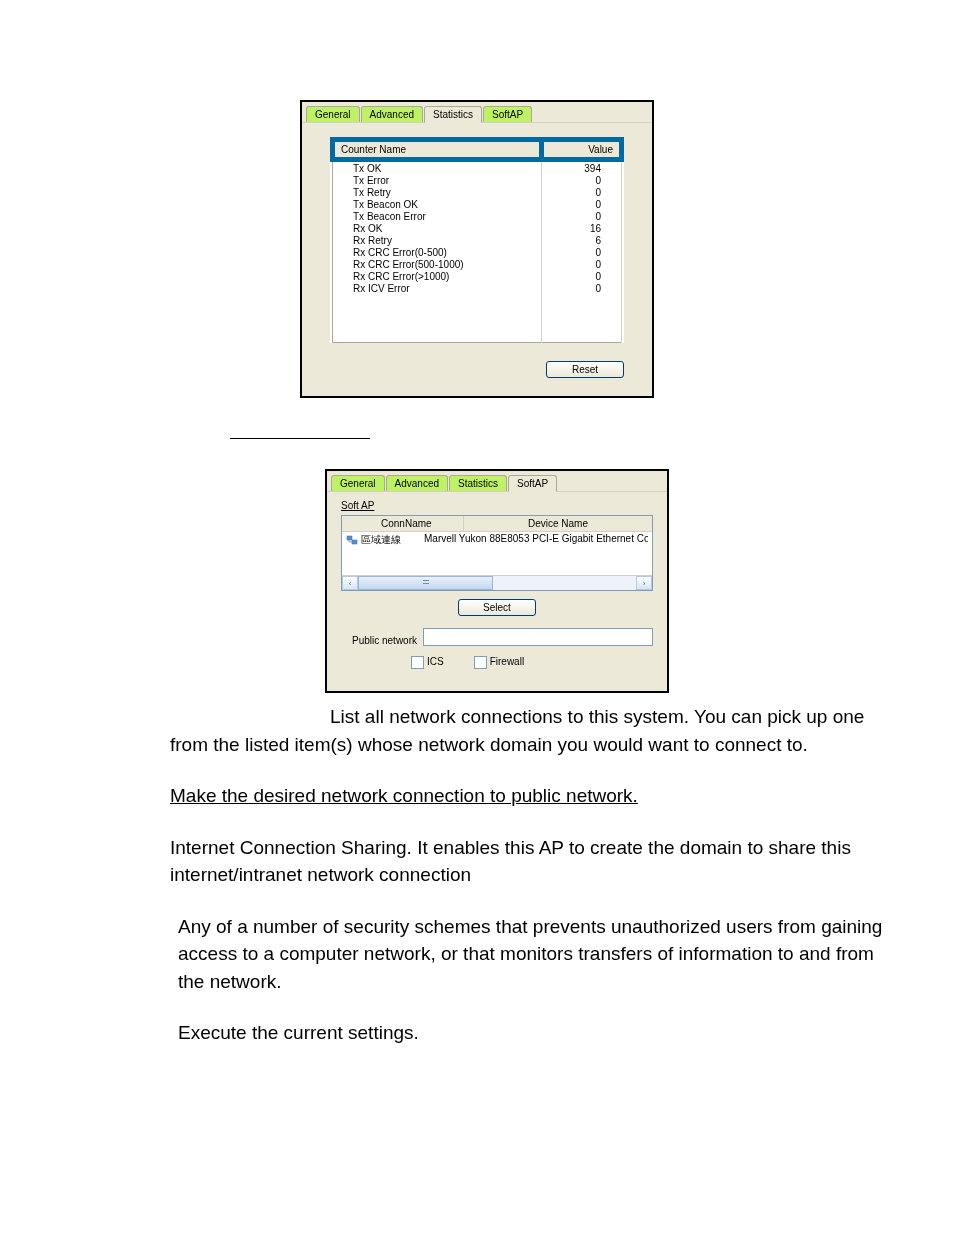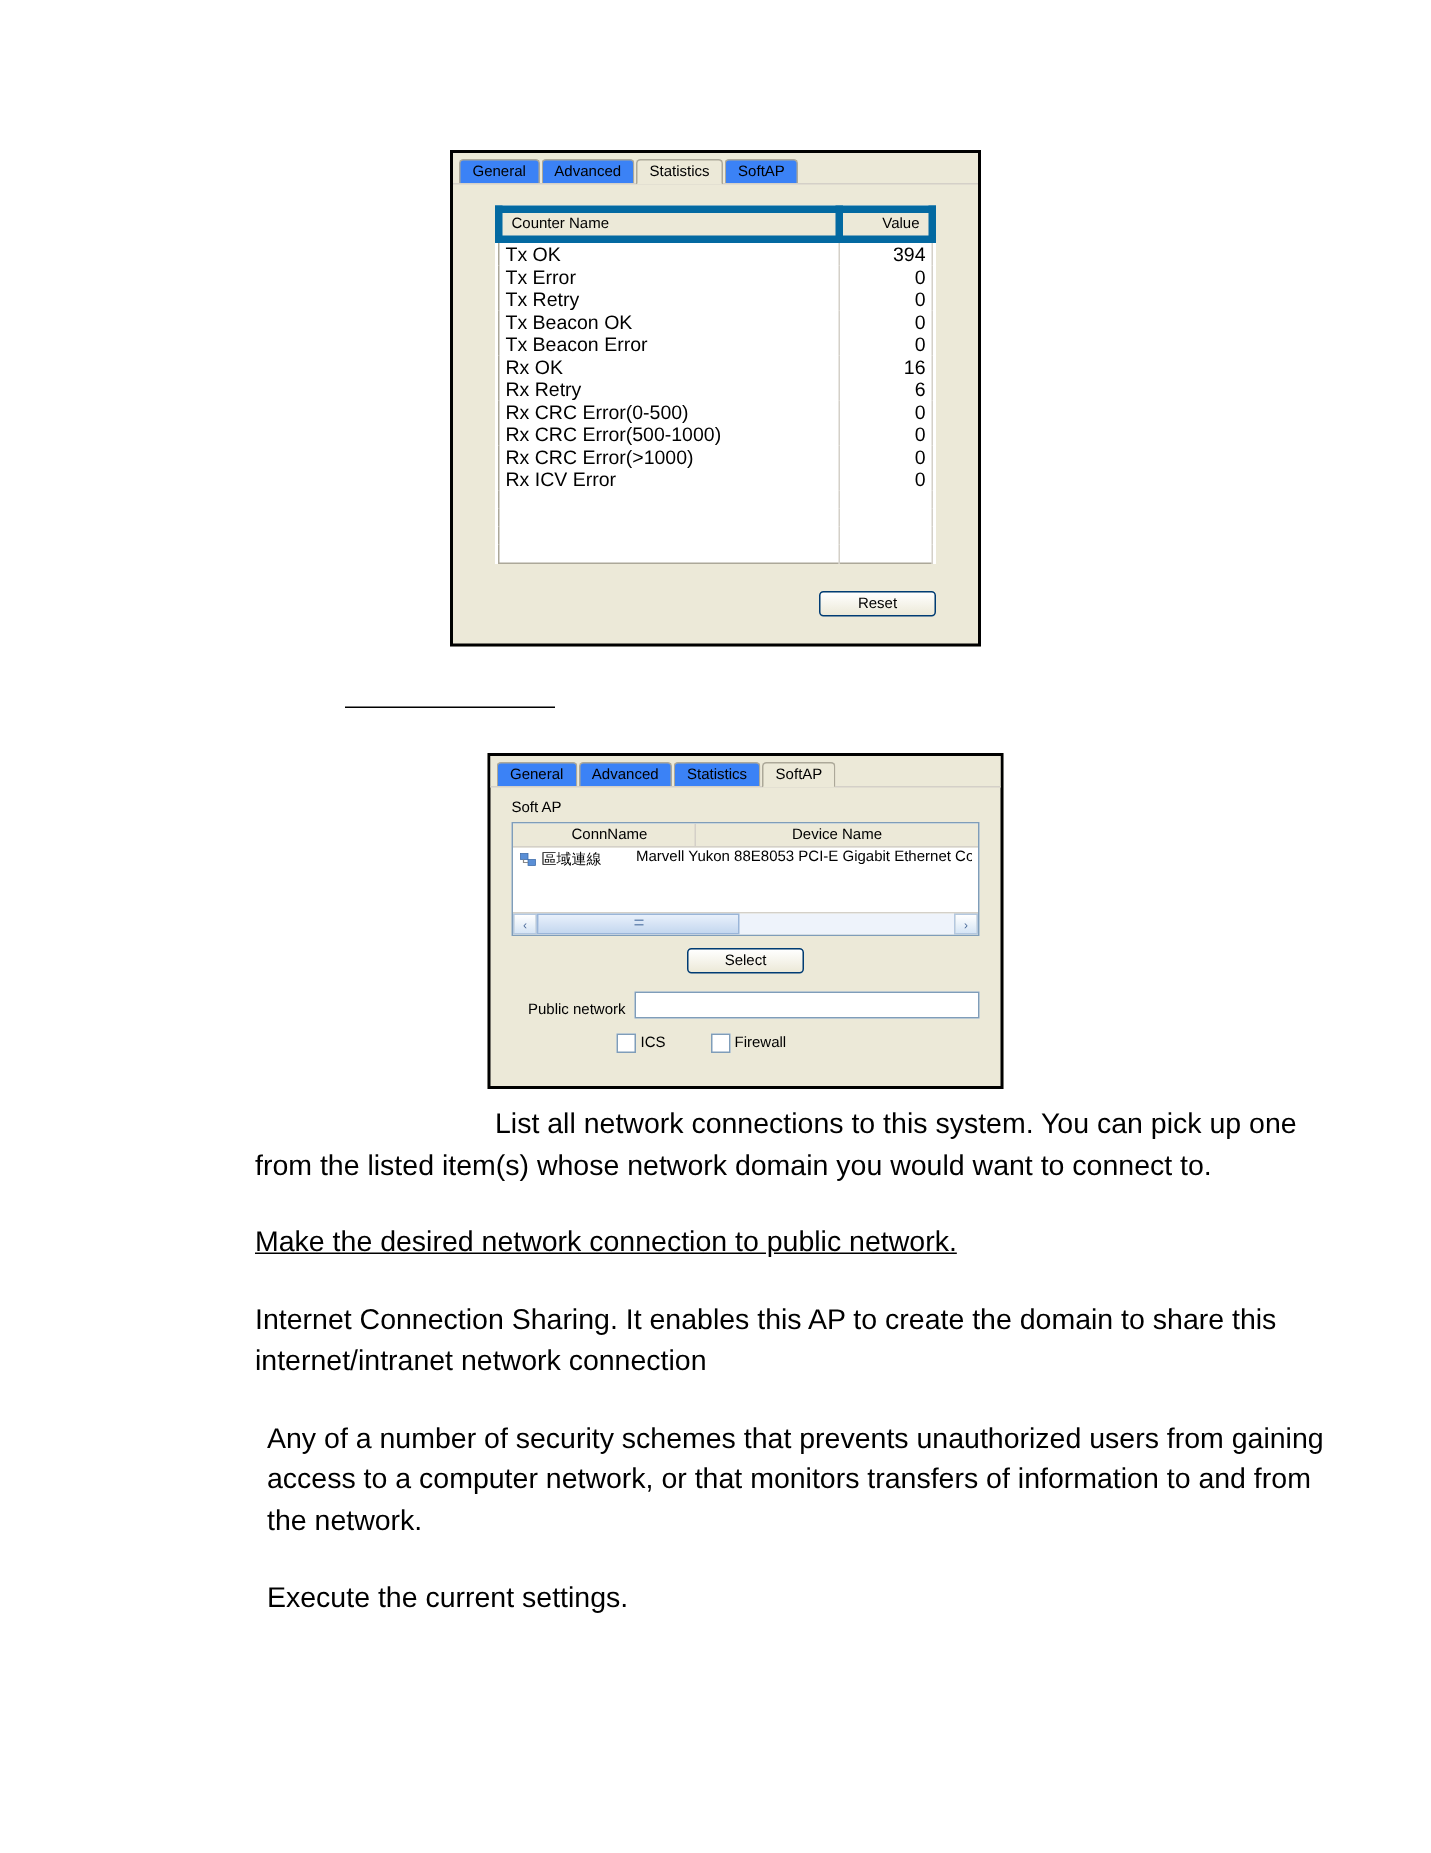--- a/index.html
+++ b/index.html
@@ -34,21 +34,21 @@
     padding: 4px 4px 0 4px;
     background: #ece9d8;
     border-bottom: 1px solid #d4d0c8;
   }
   .tab {
     padding: 2px 8px;
     margin-right: 1px;
     border: 1px solid #aca899;
     border-bottom: none;
     border-radius: 3px 3px 0 0;
-    background: #3b82f6;
+    background: #bef264;
     font-size: 10px;
     cursor: default;
   }
   .tab.active {
     background: #ece9d8;
     font-weight: normal;
     border-bottom: 1px solid #ece9d8;
     margin-bottom: -1px;
   }
   .stats-wrap {
@@ -64,22 +64,22 @@
     background: #ece9d8;
     border: 5px solid #0369a1;
     font-weight: normal;
     padding: 2px 6px;
     text-align: left;
     font-size: 10px;
   }
   .stats-table th.val { text-align: right; }
   .stats-table td {
     border-right: 1px solid #d4d0c8;
-    padding: 0px 4px;
-    font-size: 13px;
+    padding: 0px 20px;
+    font-size: 10px;
     height: 12px;
   }
   .stats-table td.val { text-align: right; }
   .empty-row td { height: 12px; }
   .reset-row {
     text-align: right;
     padding: 10px 28px 0 0;
   }
   .xp-btn {
     display: inline-block;
@@ -91,20 +91,21 @@
     font-size: 10px;
     text-align: center;
     cursor: default;
   }
   .softap-wrap {
     padding: 8px 14px 0 14px;
   }
   .softap-title {
     font-size: 10px;
     margin-bottom: 4px;
+    text-decoration: underline;
   }
   .conn-list {
     border: 1px solid #7f9db9;
     background: #fff;
     height: 74px;
     position: relative;
     overflow: hidden;
   }
   .conn-header {
     display: flex;

